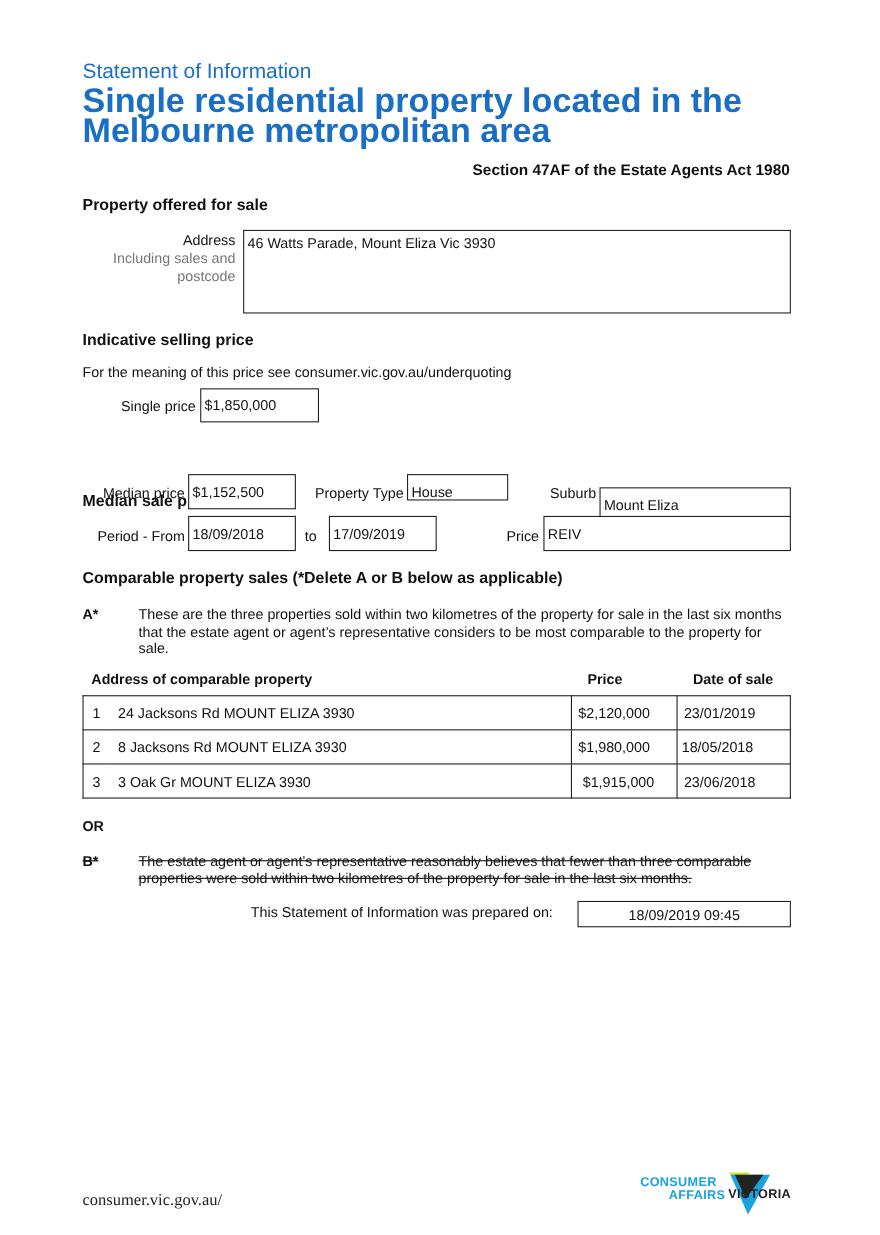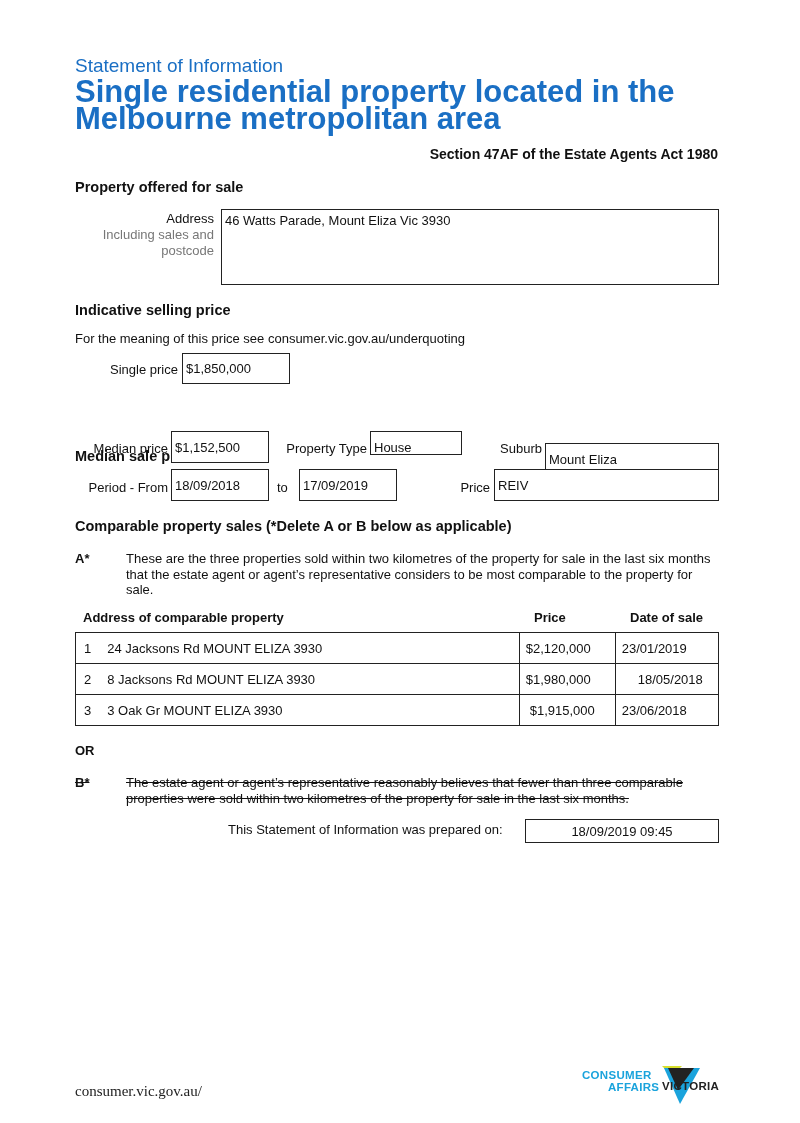--- a/index.html
+++ b/index.html
@@ -76,21 +76,21 @@
       <tr>
     <td class="num">1</td>
     <td class="addr" style="width:420px;">24 Jacksons Rd MOUNT ELIZA 3930</td>
     <td style="width:96px; padding-left:6px;">$2,120,000</td>
     <td style="padding-left:6px;">23/01/2019</td>
   </tr>
   <tr>
     <td class="num">2</td>
     <td class="addr">8 Jacksons Rd MOUNT ELIZA 3930</td>
     <td style="padding-left:6px;">$1,980,000</td>
-    <td style="padding-left:22px;">18/05/2018</td>
+    <td style="padding-left:4px;">18/05/2018</td>
   </tr>
   <tr>
     <td class="num">3</td>
     <td class="addr">3 Oak Gr MOUNT ELIZA 3930</td>
     <td style="padding-left:10px;">$1,915,000</td>
     <td style="padding-left:6px;">23/06/2018</td>
   </tr>
 </tbody>
   </table>
 

